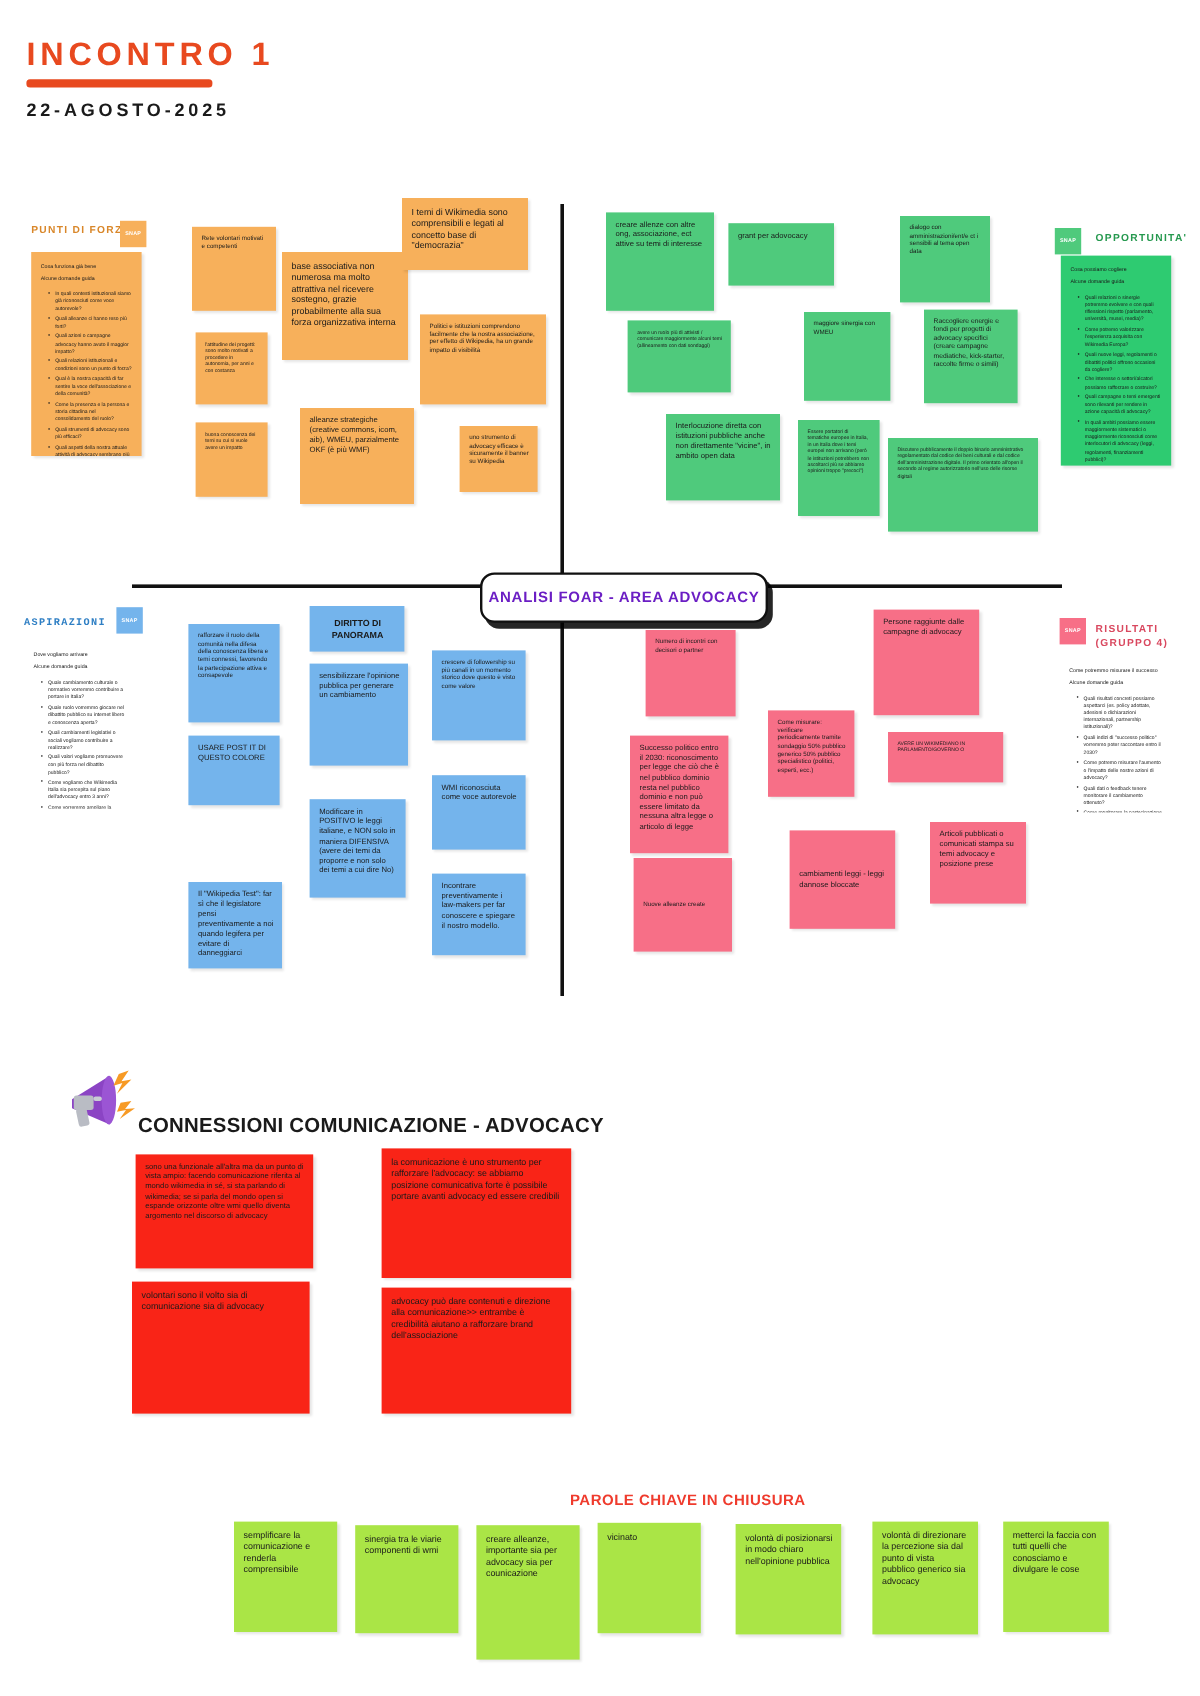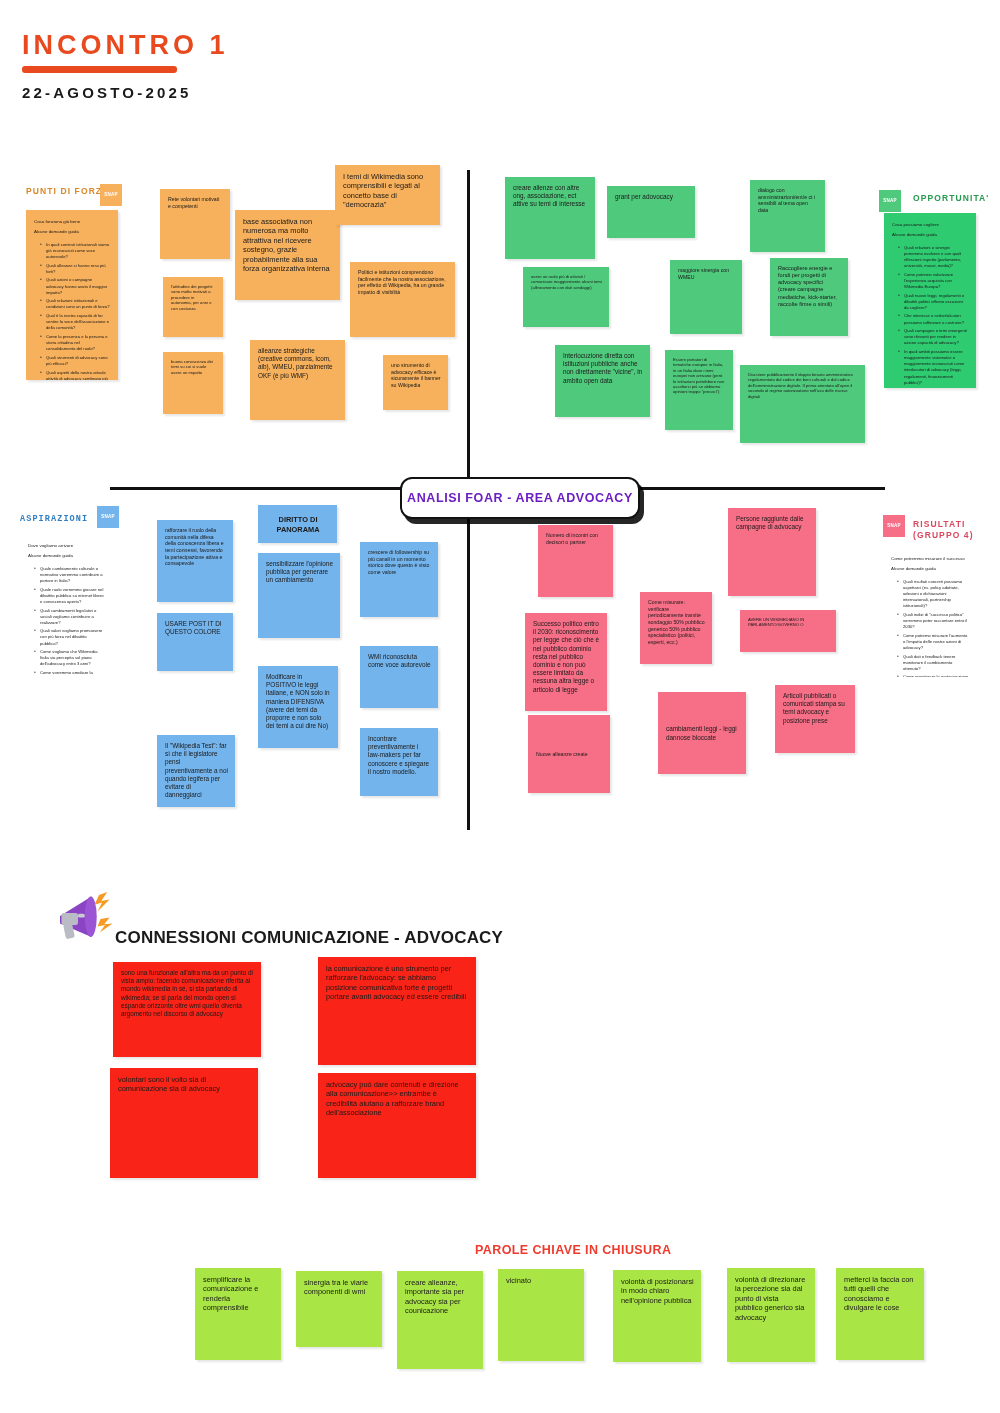--- a/index.html
+++ b/index.html
@@ -203,25 +203,25 @@
   <ellipse cx="61" cy="49" rx="8" ry="27" fill="#9b55d4"></ellipse>
   <rect x="22" y="44" width="22" height="16" rx="3" fill="#b9bcc4"></rect>
   <rect x="26" y="58" width="12" height="20" rx="3" fill="#b9bcc4" transform="rotate(-12 32 68)"></rect>
   <rect x="44" y="45" width="9" height="5" rx="2" fill="#c9ccd4"></rect>
   <path d="M72 20 L83 16 L75 28 L86 26 L70 42 L76 30 L66 33 Z" fill="#f79a24"></path>
   <path d="M74 52 L86 50 L79 59 L90 58 L73 70 L80 60 L70 62 Z" fill="#f79a24"></path>
 </svg>
 <div class="abs" id="conn-title">CONNESSIONI COMUNICAZIONE - ADVOCACY</div>
 
 <div class="abs note r t6" style="left:113px;top:962px;width:148px;height:95px;">sono una funzionale all'altra ma da un punto di vista ampio: facendo comunicazione riferita al mondo wikimedia in sé, si sta parlando di wikimedia; se si parla del mondo open si espande orizzonte oltre wmi quello diventa argomento nel discorso di advocacy</div>
-<div class="abs note r t7" style="left:318px;top:957px;width:158px;height:108px;">la comunicazione è uno strumento per rafforzare l'advocacy: se abbiamo posizione comunicativa forte è progetti portare avanti advocacy ed essere credibili</div>
+<div class="abs note r t7" style="left:318px;top:957px;width:158px;height:108px;">la comunicazione è uno strumento per rafforzare l'advocacy: se abbiamo posizione comunicativa forte è possibile portare avanti advocacy ed essere credibili</div>
 <div class="abs note r t7" style="left:110px;top:1068px;width:148px;height:110px;">volontari sono il volto sia di comunicazione sia di advocacy</div>
 <div class="abs note r t7" style="left:318px;top:1073px;width:158px;height:105px;">advocacy può dare contenuti e direzione alla comunicazione&gt;&gt; entrambe è credibilità aiutano a rafforzare brand dell'associazione</div>
 
 <div class="abs" id="pc-title">PAROLE CHIAVE IN CHIUSURA</div>
 
 <div class="abs note lime t7" style="left:195px;top:1268px;width:86px;height:92px;">semplificare la comunicazione e renderla comprensibile</div>
-<div class="abs note lime t7" style="left:296px;top:1271px;width:86px;height:76px;">sinergia tra le viarie componenti di wmi</div>
-<div class="abs note lime t7" style="left:397px;top:1271px;width:86px;height:98px;">creare alleanze, importante sia per advocacy sia per counicazione</div>
+<div class="abs note lime t7" style="left:296px;top:1271px;width:86px;height:90px;">sinergia tra le viarie componenti di wmi</div>
+<div class="abs note lime t7" style="left:397px;top:1271px;width:86px;height:112px;">creare alleanze, importante sia per advocacy sia per counicazione</div>
 <div class="abs note lime t7" style="left:498px;top:1269px;width:86px;height:92px;">vicinato</div>
 <div class="abs note lime t7" style="left:613px;top:1270px;width:88px;height:92px;">volontà di posizionarsi in modo chiaro nell'opinione pubblica</div>
 <div class="abs note lime t7" style="left:727px;top:1268px;width:88px;height:94px;">volontà di direzionare la percezione sia dal punto di vista pubblico generico sia advocacy</div>
 <div class="abs note lime t7" style="left:836px;top:1268px;width:88px;height:92px;">metterci la faccia con tutti quelli che conosciamo e divulgare le cose</div>
 
 </body></html>

